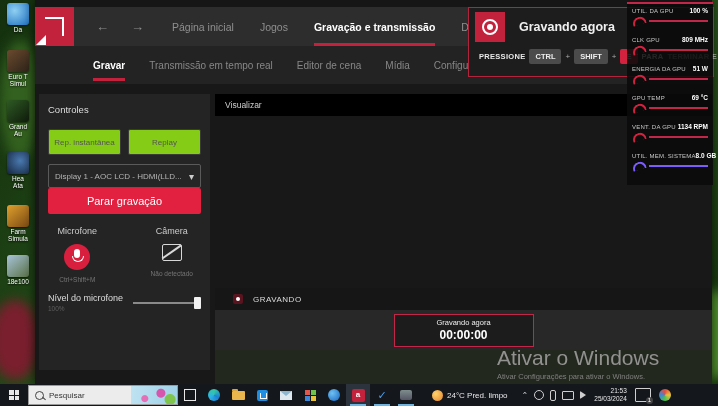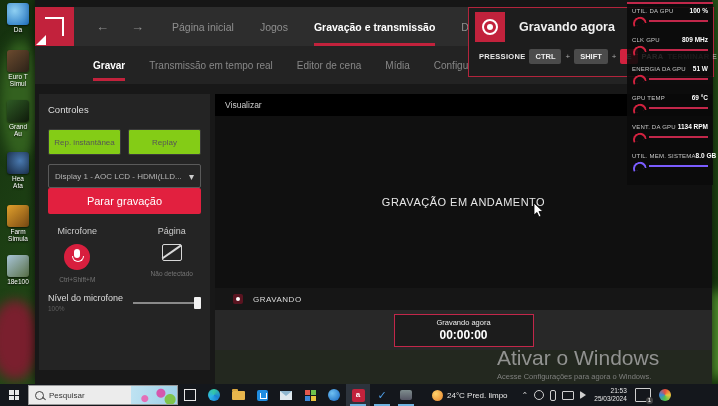--- a/index.html
+++ b/index.html
@@ -215,45 +215,39 @@
       <div class="stop-btn">Parar gravação</div>
       <div class="media-row">
         <div class="media-col">
           <div class="hd">Microfone</div>
           <div class="mic-btn">
               <div class="mic-glyph"></div>
             </div>
           <div class="cap">Ctrl+Shift+M</div>
         </div>
         <div class="media-col">
-          <div class="hd">Página</div>
+          <div class="hd">Câmera</div>
           <div class="cam-box" style="margin-top:8px;"></div>
           <div class="cap" style="margin-top:9px;">Não detectado</div>
         </div>
       </div>
       <div class="level-row">
         <div class="level-labels">
           <div class="level-label">Nível do microfone</div>
           <div class="level-value">100%</div>
         </div>
         <div class="slider">
             <div class="slider-handle"></div>
           </div>
       </div>
     </div>
 
     <div class="viz-header">
         <span>Visualizar</span>
       </div>
-    <div class="preview">
-      <span class="preview-status">GRAVAÇÃO EM ANDAMENTO</span>
-      <svg class="cursor" width="11" height="16" viewBox="0 0 11 16">
-        <polygon points="1,1 1,13 4,10.5 6,15 8,14 6,9.5 10,9.5" fill="#fff" stroke="#000" stroke-width="0.8"></polygon>
-      </svg>
-    </div>
     <div class="rec-row">
       <div class="rec-dot"></div>
       <span class="rec-label">GRAVANDO</span>
     </div>
     <div class="timer-bar">
       <div class="timer-box">
         <div class="timer-label">Gravando agora</div>
         <div class="timer-time">00:00:00</div>
       </div>
     </div>
@@ -337,21 +331,21 @@
         </div>
       <div class="m-gauge">
           <div class="arc"></div>
           <div class="m-line"></div>
         </div>
     </div>
   </div>
 
   <div class="watermark">
     <div class="wm1">Ativar o Windows</div>
-    <div class="wm2">Acesse Configurações para agora o Windows.</div>
+    <div class="wm2">Ativar Configurações para ativar o Windows.</div>
   </div>
 
   <div class="taskbar">
     <div class="start">
         <div class="win-grid">
           <div></div>
           <div></div>
           <div></div>
           <div></div>
         </div>

